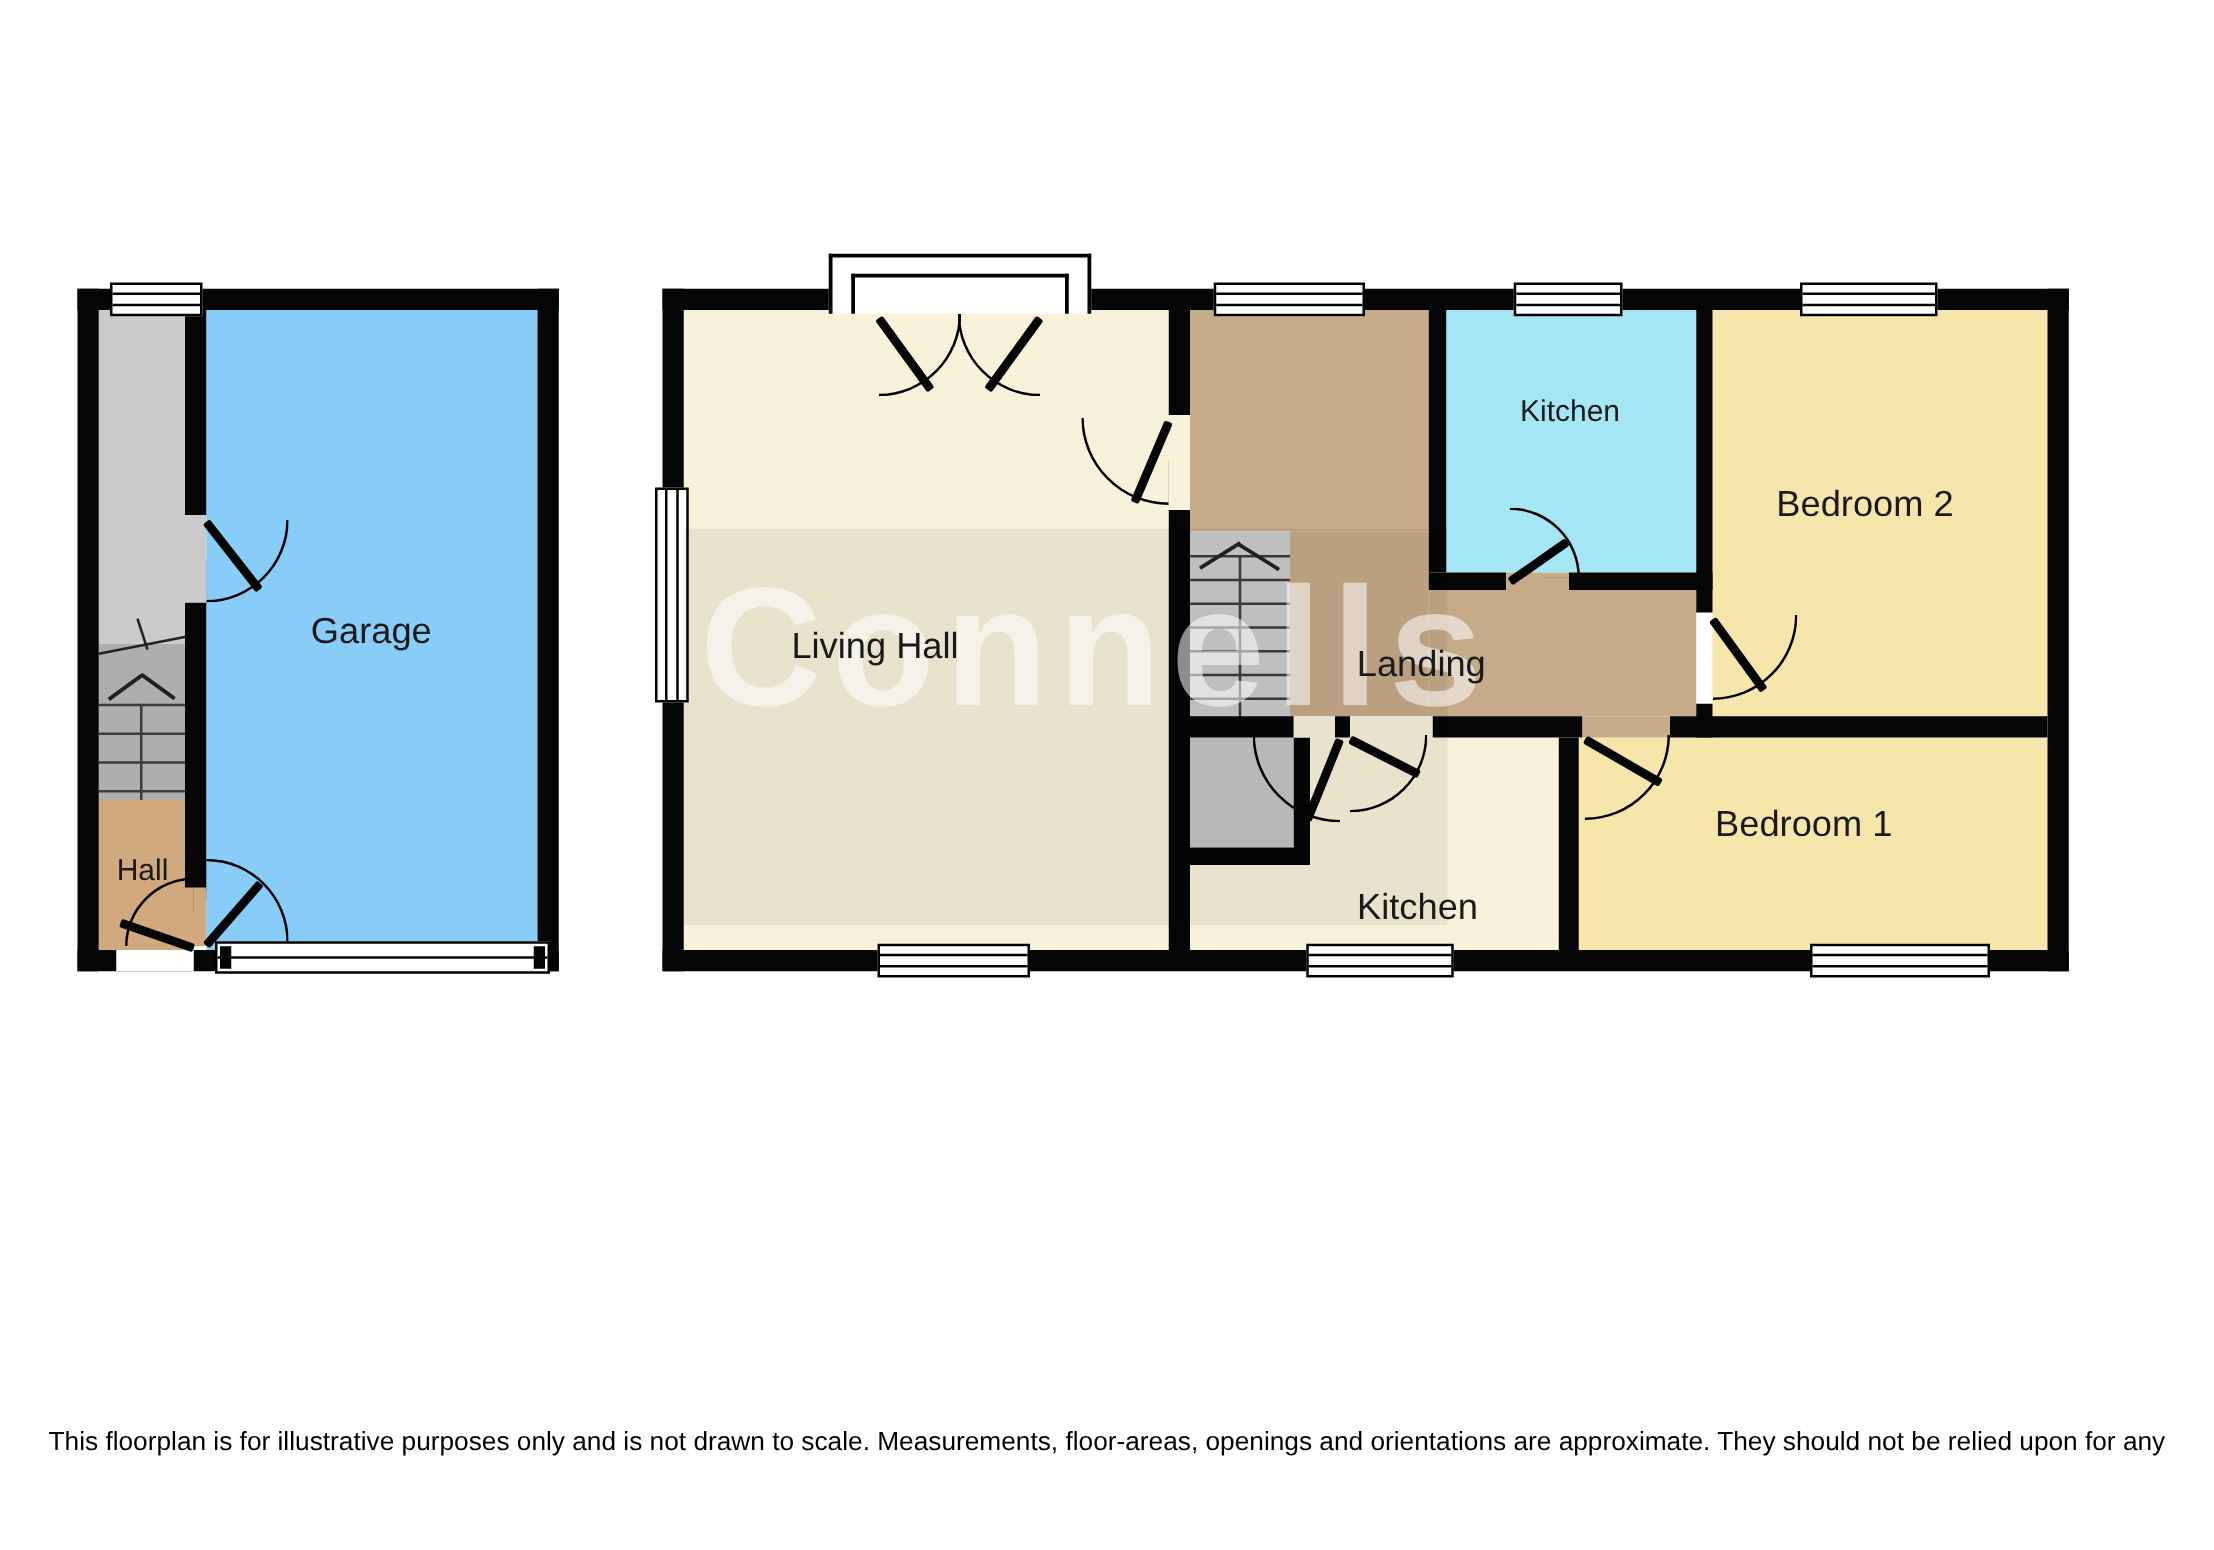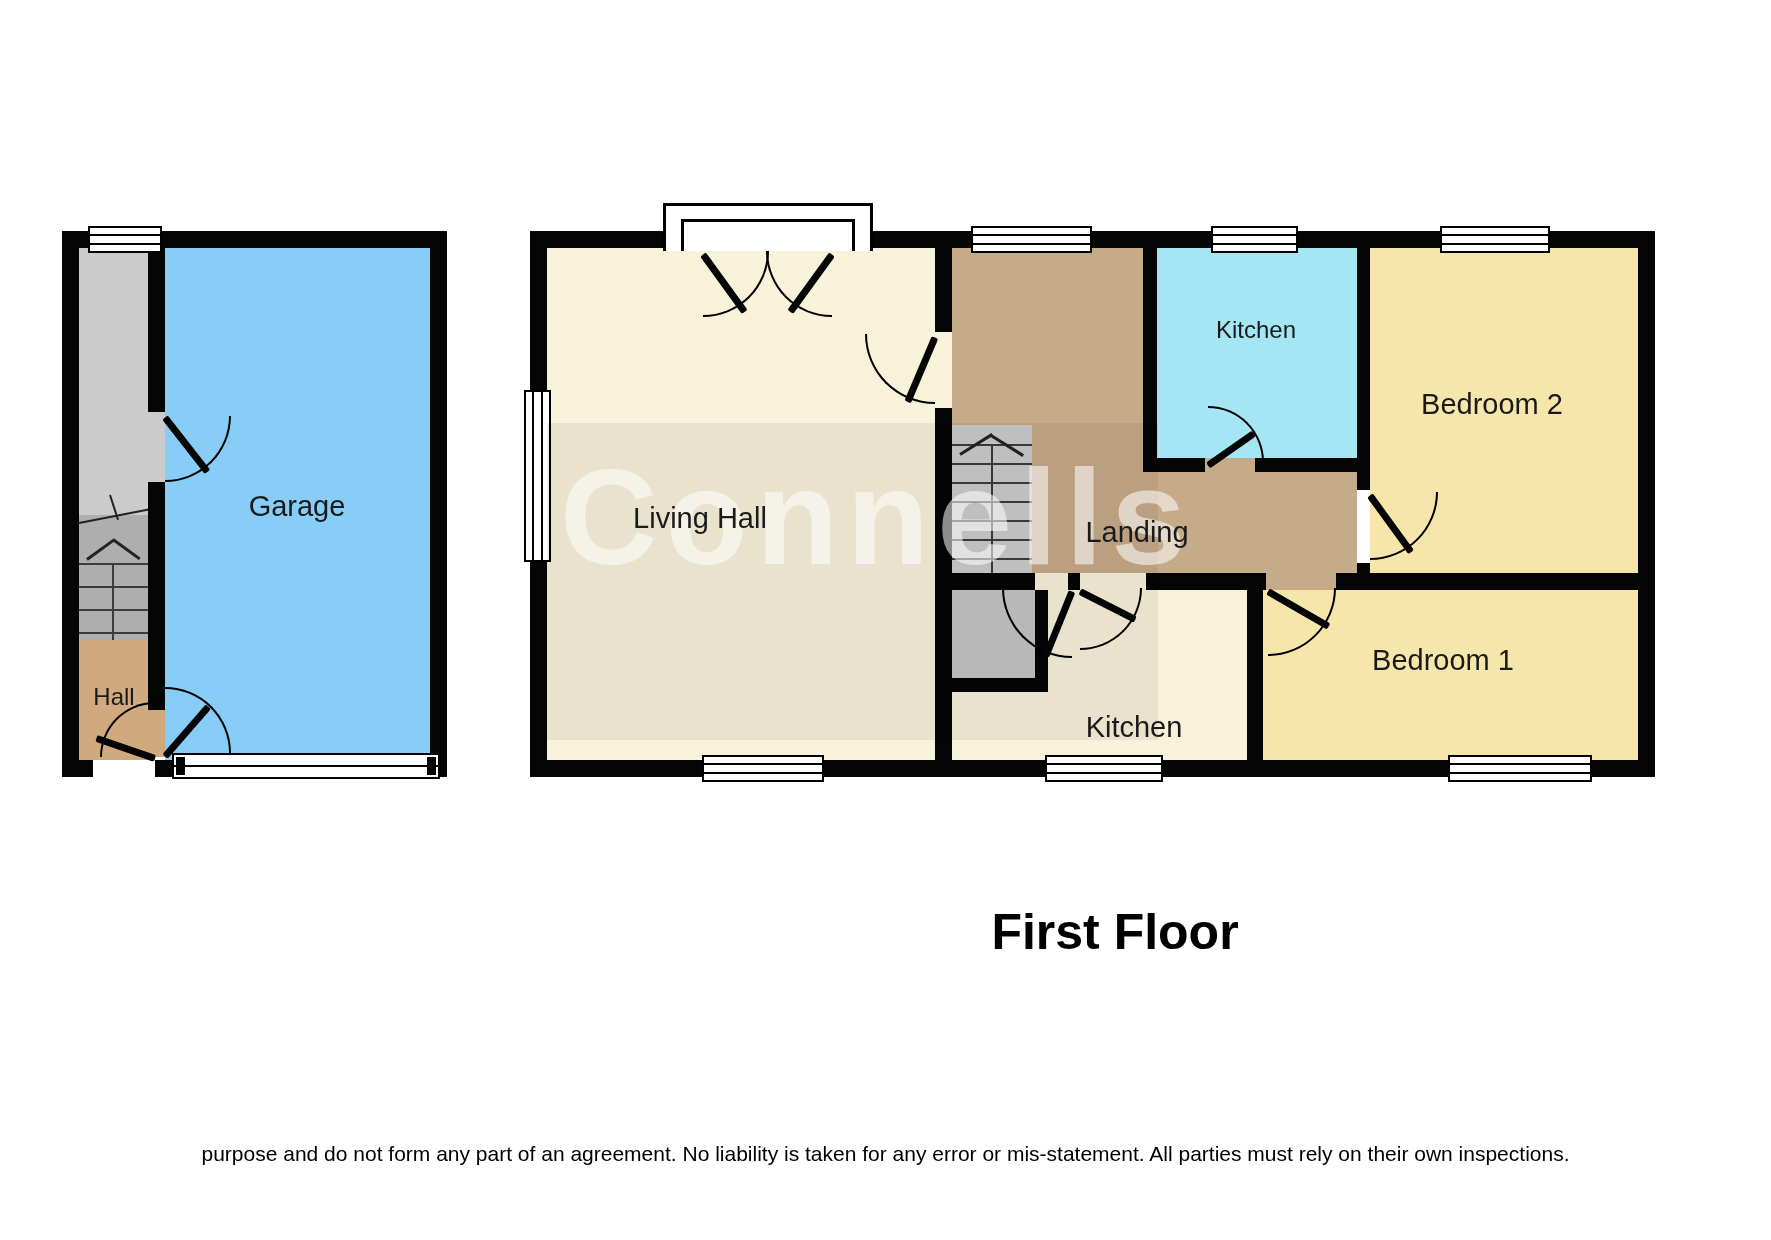--- a/index.html
+++ b/index.html
@@ -199,19 +199,18 @@
     <div class="watermark-text" style="left:560px;top:440px;">Connells</div>
 
     <div class="room-label" style="left:700px;top:518px;">Living Hall</div>
     <div class="room-label" style="left:1137px;top:532px;">Landing</div>
     <div class="room-label small" style="left:1256px;top:330px;">Kitchen</div>
     <div class="room-label" style="left:1492px;top:404px;">Bedroom 2</div>
     <div class="room-label" style="left:1443px;top:660px;">Bedroom 1</div>
     <div class="room-label" style="left:1134px;top:727px;">Kitchen</div>
   </div>
 
-  <div class="floor-title" style="left:1115px;top:903px;">First Floor</div>
 
   <div class="disclaimer" style="top:1138px;">
-    <div>purpose and do not form any part of an agreement. No liability is taken for any error or mis-statement. All parties must rely on their own inspections.</div>
+    <div>This floorplan is for illustrative purposes only and is not drawn to scale. Measurements, floor-areas, openings and orientations are approximate. They should not be relied upon for any</div>
   </div>
 
 </div>
 
 </body></html>

